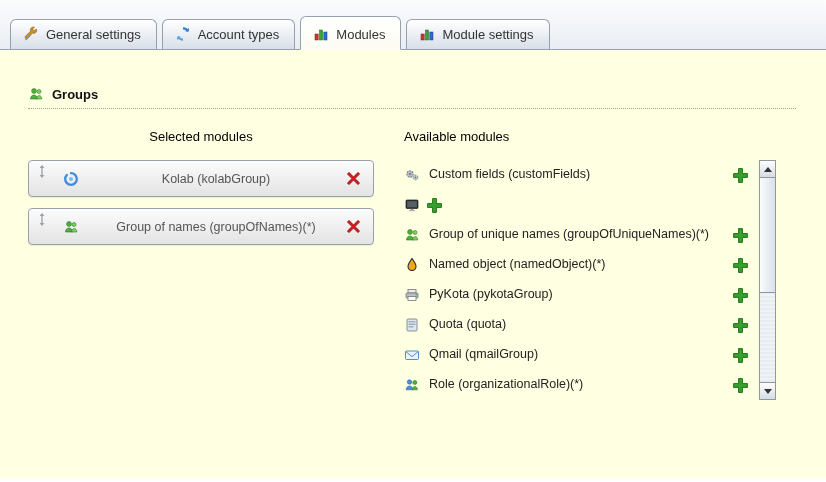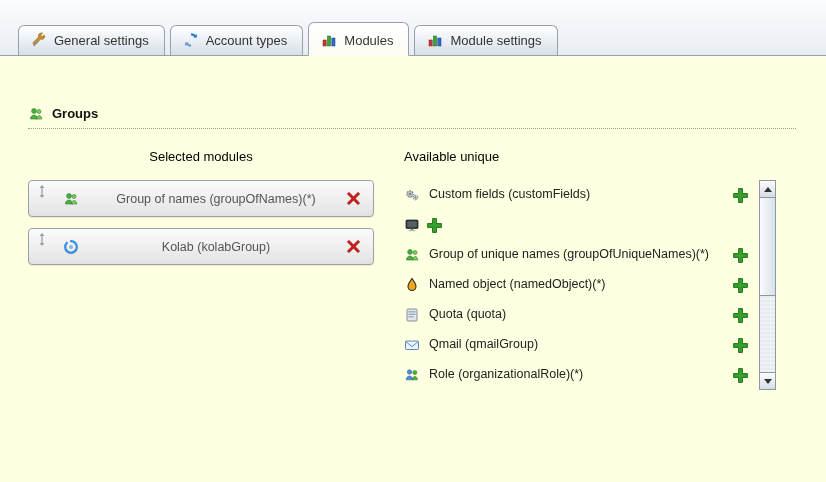--- a/index.html
+++ b/index.html
@@ -4,25 +4,25 @@
 <style>
   html,body{margin:0;padding:0;background:#ffffff;}
   .window{
     width:826px;height:482px;position:relative;overflow:hidden;
     background:#ffffff;
     font-family:"Liberation Sans","DejaVu Sans",sans-serif;
     -webkit-font-smoothing:antialiased;
   }
   
   .tabbar{
-    height:56px;box-sizing:border-box;
+    height:50px;box-sizing:border-box;
     background:linear-gradient(#fbfcfe,#e9edf3);
     border-bottom:1px solid #97a1ad;
     display:flex;align-items:flex-end;
-    padding-left:18px;
+    padding-left:10px;
   }
   .tab{
     display:flex;align-items:center;gap:7px;
     padding:6px 15px 7px 12px;
     margin-right:5px;
     border:1px solid #97a1ad;border-bottom:none;
     border-radius:6px 6px 0 0;
     background:linear-gradient(#ffffff,#d8dfe9);
     font-size:13px;color:#333;cursor:pointer;white-space:nowrap;
     position:relative;
@@ -37,23 +37,23 @@
   }
   .mod-icon{width:16px;height:16px;display:inline-flex;flex:0 0 16px;}
   .mod-icon svg{width:16px;height:16px;display:block;}
   
   .content{
     background:#FFFFE2;
     height:428px;box-sizing:border-box;
   }
   .section-header{
     margin:0 30px 0 28px;
-    padding:50px 0 6px 0;
+    padding:36px 0 6px 0;
     border-bottom:1px dotted #a0a08a;
-    display:flex;align-items:flex-start;gap:8px;
+    display:flex;align-items:center;gap:8px;
     font-weight:bold;font-size:13px;color:#111;
   }
   .columns{display:flex;margin:14px 0 0 28px;}
   .col-left{width:346px;margin-right:30px;flex:0 0 346px;text-align:center;}
   .col-right{width:372px;flex:0 0 372px;}
   .col-heading{font-size:13px;color:#000;margin:6px 0 16px;}
   
   .selected-module{
     height:37px;box-sizing:border-box;
     border:1px solid #9aa1a8;border-radius:4px;
@@ -165,20 +165,39 @@
           </svg>
         </span>
       <span>Groups</span>
     </div>
 
     <div class="columns">
 
       <div class="col-left">
         <div class="col-heading">Selected modules</div>
         <div>
+            <div class="selected-module">
+              <span class="drag-handle"><svg viewBox="0 0 8 14" width="8" height="13">
+                  <path d="M4 0 6.6 3.2H1.4z" fill="#98a0a8"></path>
+                  <rect x="3.3" y="3.2" width="1.4" height="7.6" fill="#98a0a8"></rect>
+                  <path d="M4 14 1.4 10.8h5.2z" fill="#98a0a8"></path>
+                </svg></span>
+              <span class="mod-icon">
+                <svg viewBox="0 0 16 16">
+                  <path d="M8 2.2a5.8 5.8 0 1 1-5.8 5.8c0-1.6.6-3 1.6-4.1" fill="none" stroke="#3b8ede" stroke-width="2.3" stroke-linecap="round"></path>
+                  <circle cx="8" cy="8" r="2" fill="#7db9ec"></circle>
+                </svg>
+              </span>
+              <span class="mod-label">Kolab (kolabGroup)</span>
+              <span class="delete-btn">
+                <svg viewBox="0 0 16 16">
+                  <path d="M2.8 4.2 4.2 2.8 8 6.6l3.8-3.8 1.4 1.4L9.4 8l3.8 3.8-1.4 1.4L8 9.4l-3.8 3.8-1.4-1.4L6.6 8z" fill="#cf1d1d" stroke="#8f0f0f" stroke-width="0.5"></path>
+                </svg>
+              </span>
+            </div>
             <div class="selected-module">
               <span class="drag-handle"><svg viewBox="0 0 8 14" width="8" height="13">
                   <path d="M4 0 6.6 3.2H1.4z" fill="#98a0a8"></path>
                   <rect x="3.3" y="3.2" width="1.4" height="7.6" fill="#98a0a8"></rect>
                   <path d="M4 14 1.4 10.8h5.2z" fill="#98a0a8"></path>
                 </svg></span>
               <span class="mod-icon">
                 <svg viewBox="0 0 16 16">
                   <circle cx="6" cy="5" r="2.4" fill="#4caf3f" stroke="#2c7a24" stroke-width="0.6"></circle>
                   <path d="M2.5 13c0-2.4 1.6-4 3.5-4s3.5 1.6 3.5 4z" fill="#4caf3f" stroke="#2c7a24" stroke-width="0.6"></path>
@@ -186,44 +205,25 @@
                   <path d="M8.6 13c0-2 1.1-3.4 2.6-3.4s2.6 1.4 2.6 3.4z" fill="#7fcf5f" stroke="#2c7a24" stroke-width="0.6"></path>
                 </svg>
               </span>
               <span class="mod-label">Group of names (groupOfNames)(*)</span>
               <span class="delete-btn">
                 <svg viewBox="0 0 16 16">
                   <path d="M2.8 4.2 4.2 2.8 8 6.6l3.8-3.8 1.4 1.4L9.4 8l3.8 3.8-1.4 1.4L8 9.4l-3.8 3.8-1.4-1.4L6.6 8z" fill="#cf1d1d" stroke="#8f0f0f" stroke-width="0.5"></path>
                 </svg>
               </span>
             </div>
-            <div class="selected-module">
-              <span class="drag-handle"><svg viewBox="0 0 8 14" width="8" height="13">
-                  <path d="M4 0 6.6 3.2H1.4z" fill="#98a0a8"></path>
-                  <rect x="3.3" y="3.2" width="1.4" height="7.6" fill="#98a0a8"></rect>
-                  <path d="M4 14 1.4 10.8h5.2z" fill="#98a0a8"></path>
-                </svg></span>
-              <span class="mod-icon">
-                <svg viewBox="0 0 16 16">
-                  <path d="M8 2.2a5.8 5.8 0 1 1-5.8 5.8c0-1.6.6-3 1.6-4.1" fill="none" stroke="#3b8ede" stroke-width="2.3" stroke-linecap="round"></path>
-                  <circle cx="8" cy="8" r="2" fill="#7db9ec"></circle>
-                </svg>
-              </span>
-              <span class="mod-label">Kolab (kolabGroup)</span>
-              <span class="delete-btn">
-                <svg viewBox="0 0 16 16">
-                  <path d="M2.8 4.2 4.2 2.8 8 6.6l3.8-3.8 1.4 1.4L9.4 8l3.8 3.8-1.4 1.4L8 9.4l-3.8 3.8-1.4-1.4L6.6 8z" fill="#cf1d1d" stroke="#8f0f0f" stroke-width="0.5"></path>
-                </svg>
-              </span>
-            </div>
           </div>
       </div>
 
       <div class="col-right">
-        <div class="col-heading">Available unique</div>
+        <div class="col-heading">Available modules</div>
         <div class="avail-wrap">
           <div class="avail-list">
               <div class="available-row">
                 <span class="mod-icon">
                   <svg viewBox="0 0 16 16">
                     <circle cx="6" cy="7" r="3.2" fill="#b9c0c6" stroke="#6d767d" stroke-width="1.1" stroke-dasharray="1.6 1.2"></circle>
                     <circle cx="6" cy="7" r="1.1" fill="#6d767d"></circle>
                     <circle cx="11.5" cy="10.5" r="2.4" fill="#cdd3d8" stroke="#6d767d" stroke-width="1" stroke-dasharray="1.3 1"></circle>
                     <circle cx="11.5" cy="10.5" r="0.9" fill="#6d767d"></circle>
                   </svg>
@@ -275,20 +275,36 @@
                 <span class="mod-label">Named object (namedObject)(*)</span>
                 <span class="add-btn">
                   <svg viewBox="0 0 16 16">
                     <path d="M6.2 1.5h3.6v4.7h4.7v3.6H9.8v4.7H6.2V9.8H1.5V6.2h4.7z" fill="#36a22d" stroke="#1e6e18" stroke-width="0.9"></path>
                   </svg>
                 </span>
               </div>
               <div class="available-row">
                 <span class="mod-icon">
                   <svg viewBox="0 0 16 16">
+                    <rect x="4" y="2.5" width="8" height="3.5" fill="#ececec" stroke="#777" stroke-width="0.8"></rect>
+                    <rect x="2" y="6" width="12" height="5" rx="1" fill="#b9bfc4" stroke="#6d767d" stroke-width="0.8"></rect>
+                    <rect x="4" y="9.5" width="8" height="4" fill="#fff" stroke="#777" stroke-width="0.8"></rect>
+                    <circle cx="12.3" cy="7.6" r="0.8" fill="#4caf3f"></circle>
+                  </svg>
+                </span>
+                <span class="mod-label">PyKota (pykotaGroup)</span>
+                <span class="add-btn">
+                  <svg viewBox="0 0 16 16">
+                    <path d="M6.2 1.5h3.6v4.7h4.7v3.6H9.8v4.7H6.2V9.8H1.5V6.2h4.7z" fill="#36a22d" stroke="#1e6e18" stroke-width="0.9"></path>
+                  </svg>
+                </span>
+              </div>
+              <div class="available-row">
+                <span class="mod-icon">
+                  <svg viewBox="0 0 16 16">
                     <rect x="3" y="2" width="10" height="12" rx="1" fill="#dfe6ec" stroke="#7a8795" stroke-width="0.9"></rect>
                     <rect x="4.5" y="4.2" width="7" height="1.2" fill="#8fa3b5"></rect>
                     <rect x="4.5" y="6.7" width="7" height="1.2" fill="#8fa3b5"></rect>
                     <rect x="4.5" y="9.2" width="5" height="1.2" fill="#8fa3b5"></rect>
                   </svg>
                 </span>
                 <span class="mod-label">Quota (quota)</span>
                 <span class="add-btn">
                   <svg viewBox="0 0 16 16">
                     <path d="M6.2 1.5h3.6v4.7h4.7v3.6H9.8v4.7H6.2V9.8H1.5V6.2h4.7z" fill="#36a22d" stroke="#1e6e18" stroke-width="0.9"></path>

